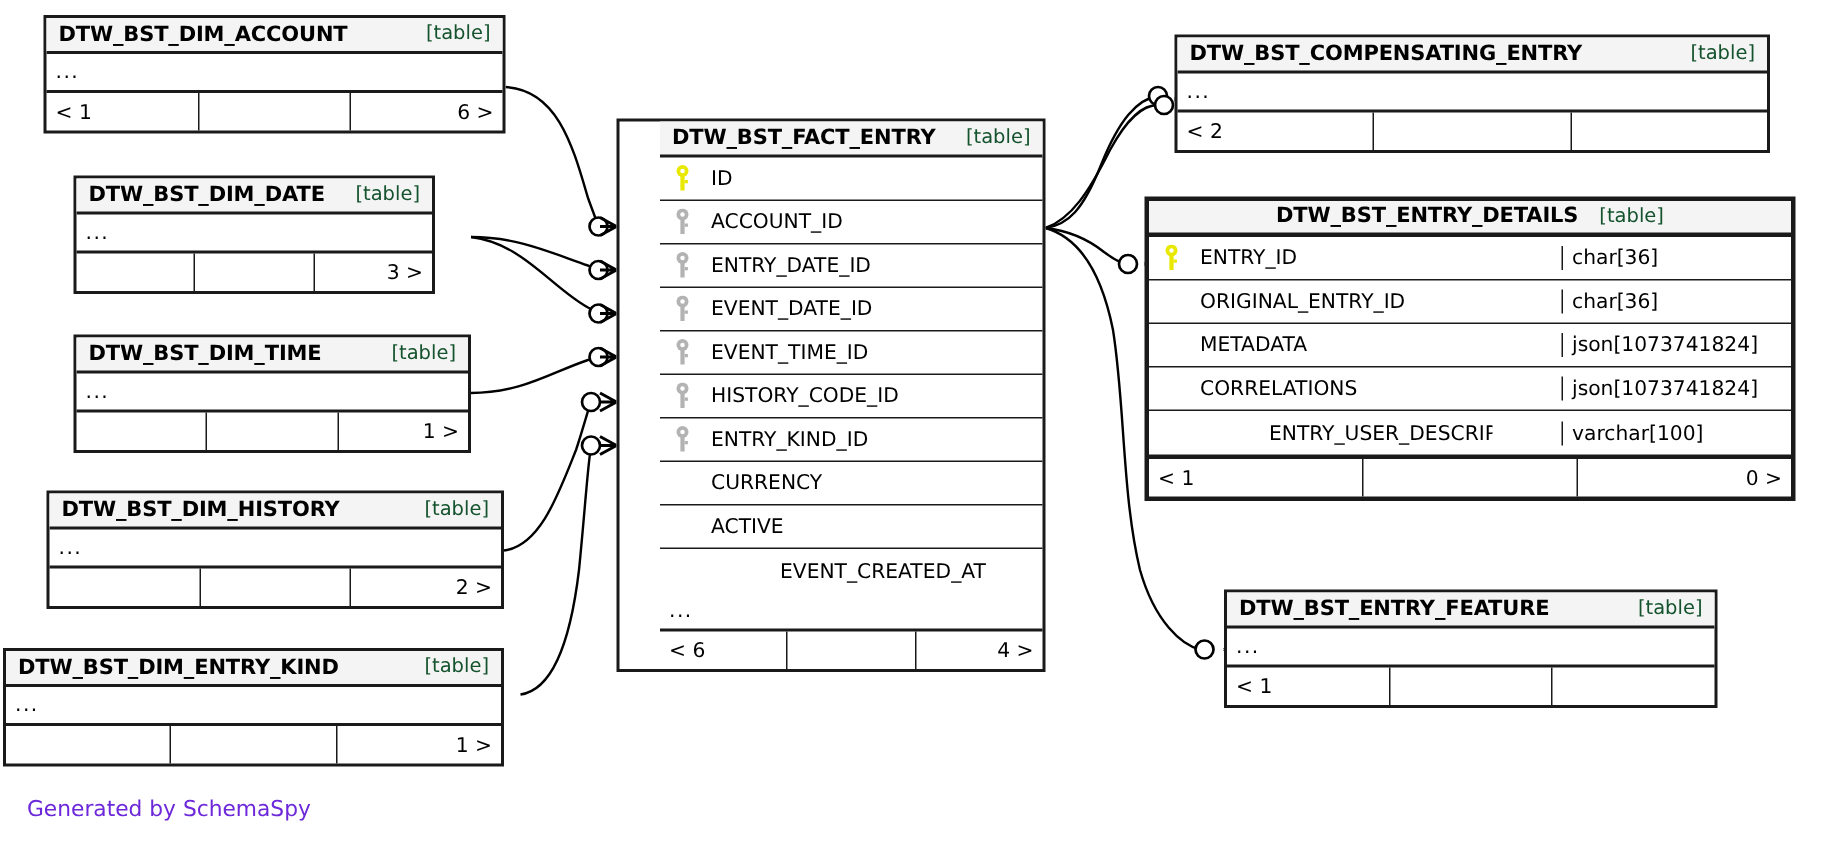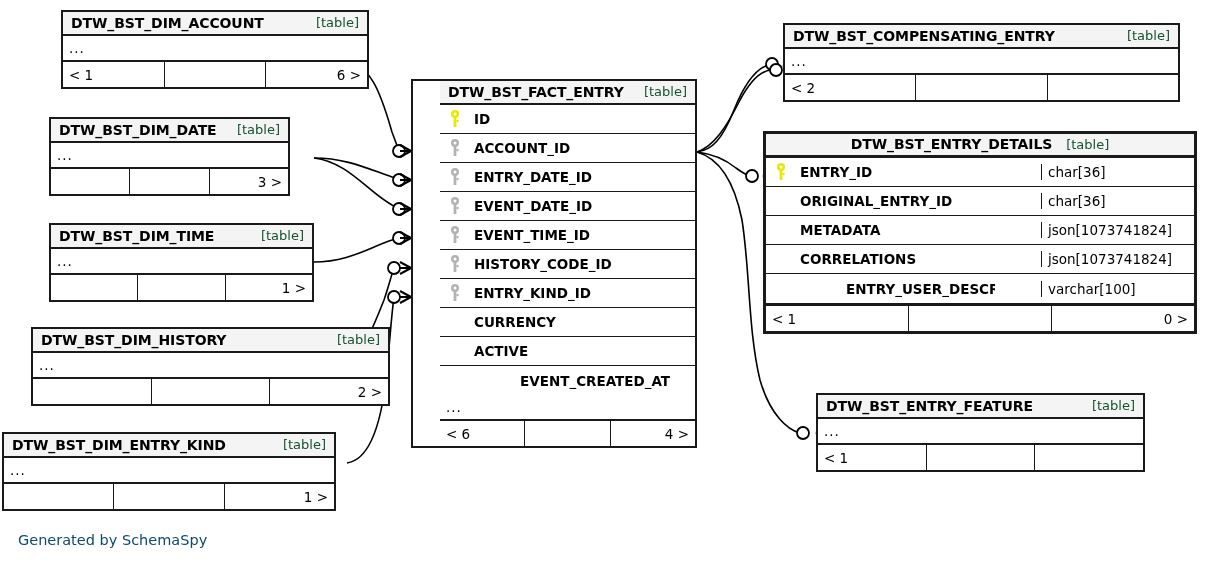--- a/index.html
+++ b/index.html
@@ -85,21 +85,20 @@
     min-width: 30px;
     display: flex;
     align-items: center;
     justify-content: center;
   }
   .col-name {
     flex: 1;
     padding-left: 4px;
     white-space: nowrap;
     overflow: hidden;
-    font-weight: bold;
   }
   .col-type {
     width: 153px;
     min-width: 153px;
     border-left: 1px solid #1a1a1a;
     padding-left: 6px;
     box-sizing: border-box;
     white-space: nowrap;
   }
 
@@ -136,21 +135,21 @@
 
   
   .key-glyph { display: block; }
 
   
   #caption {
     position: absolute;
     left: 18px;
     top: 532px;
     font-size: 14.5px;
-    color: #0c4a6e;
+    color: #6d28d9;
     z-index: 3;
     white-space: nowrap;
   }
 </style>
 </head>
 <body>
 
 <div id="canvas">
 
   <svg id="edges" viewBox="0 0 1217 564" xmlns="http://www.w3.org/2000/svg">
@@ -202,21 +201,21 @@
       <use href="#crow" x="783" y="66"></use>
 
       <circle cx="752" cy="176" r="6" fill="#fff" stroke="#000" stroke-width="1.8"></circle>
       <use href="#crow" x="763" y="176"></use>
 
       <circle cx="803" cy="433" r="6" fill="#fff" stroke="#000" stroke-width="1.8"></circle>
       <use href="#crow" x="816" y="433"></use>
     </g>
   </svg>
 
-  <div class="table-node" style="left: 29px; top: 10px; width: 308px; margin-left: 32px;">
+  <div class="table-node" style="left: 29px; top: 10px; width: 308px;">
       <div class="tbl-header">
         <span class="tbl-name">DTW_BST_DIM_ACCOUNT</span>
         <span class="tbl-tag">[table]</span>
       </div>
       <div class="ellipsis-row">...</div>
       <div class="tbl-footer">
         <span class="foot-cell foot-left">&lt; 1</span>
         <span class="foot-cell"></span>
         <span class="foot-cell foot-right">6 &gt;</span>
       </div>
@@ -238,21 +237,21 @@
         <span class="tbl-name">DTW_BST_DIM_TIME</span>
         <span class="tbl-tag">[table]</span>
       </div>
       <div class="ellipsis-row">...</div>
       <div class="tbl-footer">
         <span class="foot-cell foot-left"></span>
         <span class="foot-cell"></span>
         <span class="foot-cell foot-right">1 &gt;</span>
       </div>
     </div>
-    <div class="table-node" style="left: 31px; top: 327px; width: 359px;">
+    <div class="table-node" style="left: 31px; top: 327px; width: 305px;">
       <div class="tbl-header">
         <span class="tbl-name">DTW_BST_DIM_HISTORY</span>
         <span class="tbl-tag">[table]</span>
       </div>
       <div class="ellipsis-row">...</div>
       <div class="tbl-footer">
         <span class="foot-cell foot-left"></span>
         <span class="foot-cell"></span>
         <span class="foot-cell foot-right">2 &gt;</span>
       </div>

